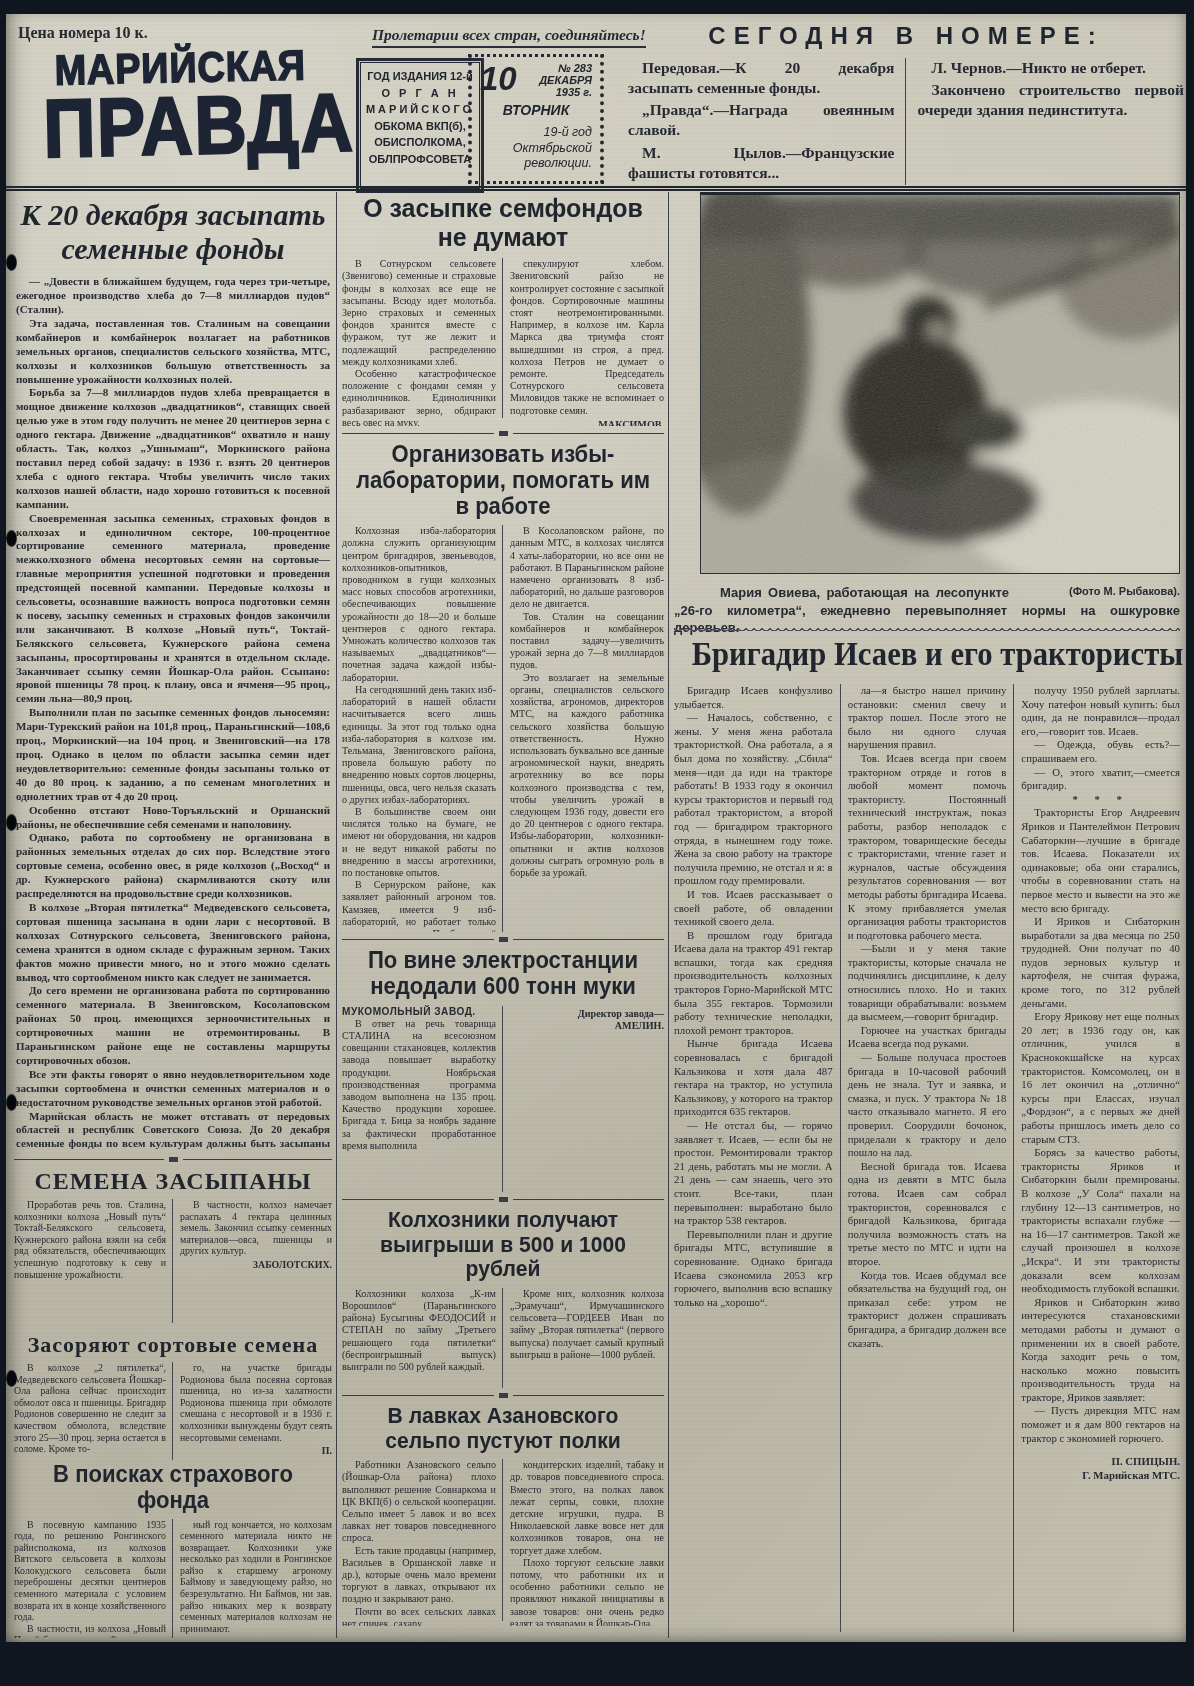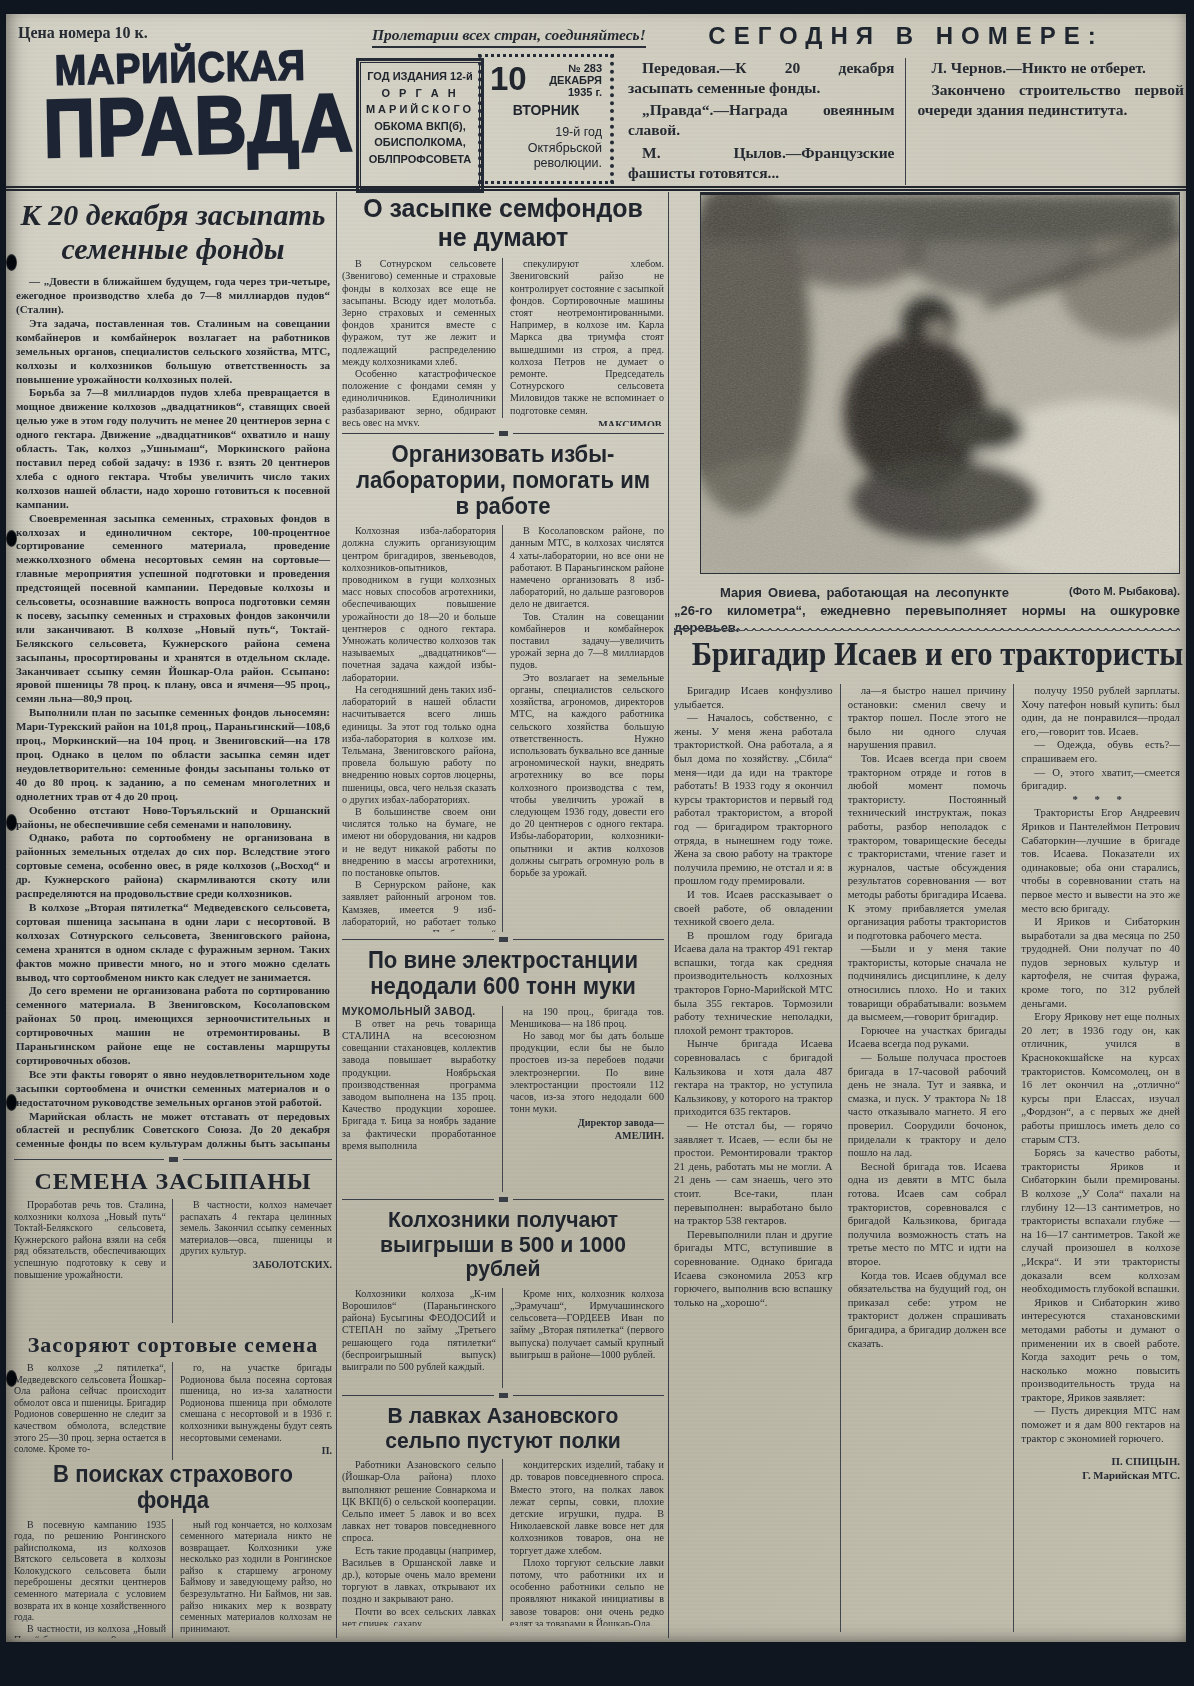--- a/index.html
+++ b/index.html
@@ -26,24 +26,24 @@
     font-family:"Liberation Sans",sans-serif;transform:rotate(-1.2deg);}
   .logo .l1{font-weight:bold;font-size:42px;line-height:.95;letter-spacing:1px;
     transform:scaleX(.9);-webkit-text-stroke:1.6px #1d2433;}
   .logo .l2{font-weight:bold;font-size:82px;line-height:.92;letter-spacing:2px;
     transform:scaleX(.88);-webkit-text-stroke:2.5px #1d2433;}
   .orgbox{position:absolute;left:350px;top:44px;width:122px;height:122px;
     border:3px solid #252b36;box-shadow:inset 0 0 0 1px #c7c4b4, inset 0 0 0 2px #252b36;
     font-family:"Liberation Sans",sans-serif;font-weight:bold;text-align:center;
     padding-top:7px;font-size:11px;line-height:1.5;color:#20252e;}
   .orgbox .sp{letter-spacing:3px;}
-  .datebox{position:absolute;left:472px;top:40px;width:136px;height:130px;
+  .datebox{position:absolute;left:462px;top:40px;width:136px;height:130px;
     border-left:4px dotted #252b36;border-right:4px dotted #252b36;
     border-top:3px dotted #252b36;border-bottom:3px dotted #252b36;
-    font-family:"Liberation Sans",sans-serif;color:#20252e;padding:5px 8px;box-sizing:border-box;}
+    font-family:"Liberation Sans",sans-serif;color:#20252e;padding:5px 8px;box-sizing:border-box;font-style:italic;}
   .datebox .row{display:flex;align-items:flex-start;}
   .datebox .day{font-size:33px;font-weight:bold;line-height:1;}
   .datebox .dcol{flex:1;text-align:right;font-weight:bold;}
   .datebox .issue{font-size:11px;}
   .datebox .my{font-size:11px;}
   .datebox .wd{text-align:center;font-weight:bold;font-size:14px;margin-top:4px;}
   .datebox .rev{text-align:right;font-size:12.5px;margin-top:7px;line-height:1.25;}
   .today{position:absolute;left:622px;top:8px;width:556px;}
   .today-title{text-align:center;font-family:"Liberation Sans",sans-serif;font-weight:bold;
     font-size:24px;letter-spacing:8px;color:#1f252f;}
@@ -257,24 +257,20 @@
         <i></i>
       </div>
     <section class="muka" style="height:246px">
       <h2 class="h-sans" style="font-size:23px;padding:2px 0 6px">По вине электростанции недодали 600 тонн муки</h2>
       <div class="cols2" style="height:186px">
         <div class="ca">
             <p>МУКОМОЛЬНЫЙ ЗАВОД.</p>
             <p>В ответ на речь товарища СТАЛИНА на всесоюзном совещании стахановцев, коллектив завода повышает выработку продукции. Ноябрьская производственная программа заводом выполнена на 135 проц. Качество продукции хорошее. Бригада т. Бица за ноябрь задание за фактически проработанное время выполнила</p>
           </div>
         <div class="cb">
-          <div>
-              <p>на 190 проц., бригада тов. Меншикова— на 186 проц.</p>
-              <p>Но завод мог бы дать больше продукции, если бы не было простоев из-за перебоев подачи электроэнергии. По вине электростанции простояли 112 часов, из-за этого недодали 600 тонн муки.</p>
-            </div>
           <div class="sign">Директор завода—
 АМЕЛИН.</div>
         </div>
       </div>
     </section>
     <div class="orn">
         <i></i>
       </div>
     <section style="height:182px">
       <h2 class="h-sans" style="font-size:22px;padding:2px 0 6px">Колхозники получают выигрыши в 500 и 1000 рублей</h2>
@@ -354,21 +350,21 @@
           <p>В прошлом году бригада Исаева дала на трактор 491 гектар вспашки, тогда как средняя производительность колхозных тракторов Горно-Марийской МТС была 355 гектаров. Тормозили работу технические неполадки, плохой ремонт тракторов.</p>
           <p>Нынче бригада Исаева соревновалась с бригадой Кальзикова и хотя дала 487 гектара на трактор, но уступила Кальзикову, у которого на трактор приходится 635 гектаров.</p>
           <p>— Не отстал бы, — горячо заявляет т. Исаев, — если бы не простои. Ремонтировали трактор 21 день, работать мы не могли. А 21 день — сам знаешь, чего это стоит. Все-таки, план перевыполнен: выработано было на трактор 538 гектаров.</p>
           <p>Перевыполнили план и другие бригады МТС, вступившие в соревнование. Однако бригада Исаева сэкономила 2053 кгр горючего, выполнив всю вспашку только на „хорошо“.</p>
         </div>
       <div class="c">
           <p>ла—я быстро нашел причину остановки: сменил свечу и трактор пошел. После этого не было ни одного случая нарушения правил.</p>
           <p>Тов. Исаев всегда при своем тракторном отряде и готов в любой момент помочь трактористу. Постоянный технический инструктаж, показ работы, разбор неполадок с трактором, товарищеские беседы с трактористами, чтение газет и журналов, частые обсуждения результатов соревнования — вот методы работы бригадира Исаева. К этому прибавляется умелая организация работы трактористов и подготовка рабочего места.</p>
           <p>—Были и у меня такие трактористы, которые сначала не подчинялись дисциплине, к делу относились плохо. Но и таких товарищи обрабатывали: возьмем да высмеем,—говорит бригадир.</p>
           <p>Горючее на участках бригады Исаева всегда под руками.</p>
-          <p>— Больше получаса простоев бригада в 17-часовой рабочий день не знала. Тут и заявка, и смазка, и пуск. У трактора № 18 часто отказывало магнето. Я его проверил. Соорудили бочонок, приделали к трактору и дело пошло на лад.</p>
+          <p>— Больше получаса простоев бригада в 10-часовой рабочий день не знала. Тут и заявка, и смазка, и пуск. У трактора № 18 часто отказывало магнето. Я его проверил. Соорудили бочонок, приделали к трактору и дело пошло на лад.</p>
           <p>Весной бригада тов. Исаева одна из девяти в МТС была готова. Исаев сам собрал трактористов, соревновался с бригадой Кальзикова, бригада получила возможность стать на третье место по МТС и идти на второе.</p>
           <p>Когда тов. Исаев обдумал все обязательства на будущий год, он приказал себе: утром не тракторист должен спрашивать бригадира, а бригадир должен все сказать.</p>
         </div>
       <div class="c">
         <div>
             <p>получу 1950 рублей зарплаты. Хочу патефон новый купить: был один, да не понравился—продал его,—говорит тов. Исаев.</p>
             <p>— Одежда, обувь есть?—спрашиваем его.</p>
             <p>— О, этого хватит,—смеется бригадир.</p>
             <p class="stars">* * *</p>
             <p>Трактористы Егор Андреевич Яриков и Пантелеймон Петрович Сабаторкин—лучшие в бригаде тов. Исаева. Показатели их одинаковые; оба они старались, чтобы в соревновании стать на первое место и вывести на это же место всю бригаду.</p>

